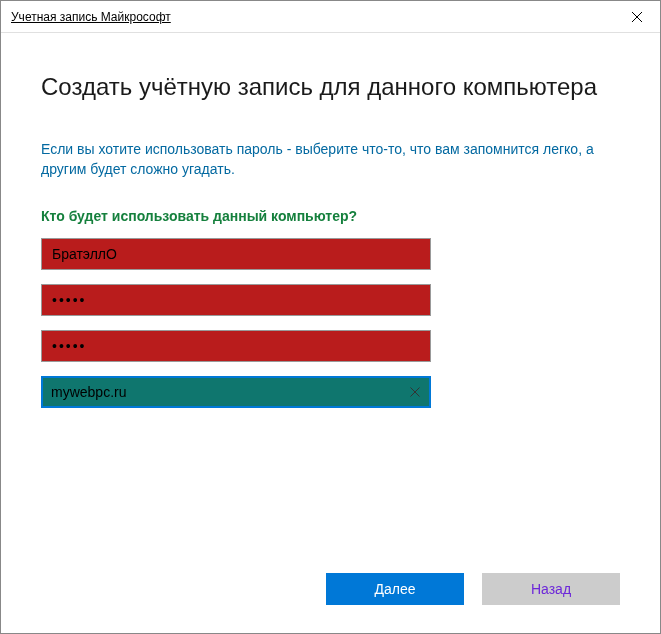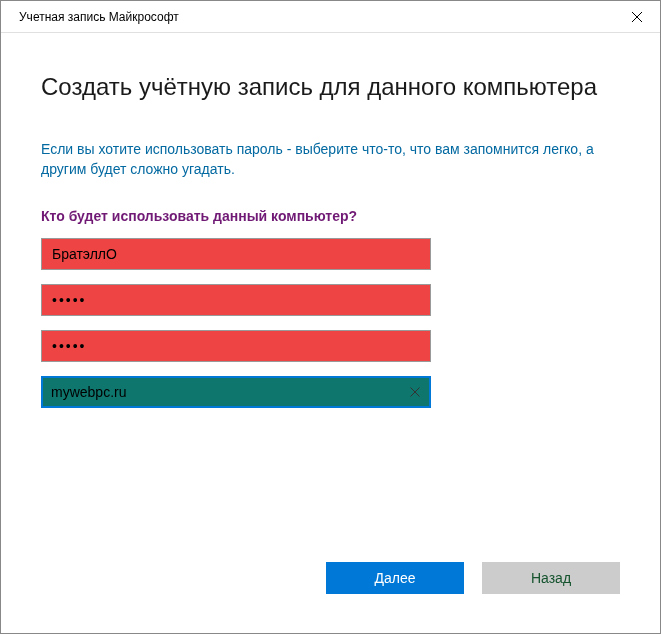--- a/index.html
+++ b/index.html
@@ -13,22 +13,23 @@
       height: 634px;
       background: #fff;
       position: relative;
       border: 1px solid #888;
     }
     .titlebar {
       display: flex;
       align-items: center;
       justify-content: space-between;
       height: 32px;
-      padding-left: 18px;
+      padding-left: 10px;
       border-bottom: 1px solid #e0e0e0;
+      text-decoration: underline;
     }
     .titlebar-title {
       font-size: 12px;
       color: #000;
     }
     .close-btn {
       width: 46px;
       height: 32px;
       display: flex;
       align-items: center;
@@ -52,32 +53,32 @@
     }
     .description {
       font-size: 14px;
       color: #0369a1;
       line-height: 1.45;
       margin-bottom: 28px;
     }
     .section-label {
       font-size: 14px;
       font-weight: 600;
-      color: #701a75;
+      color: #15803d;
       margin-bottom: 14px;
       margin-top: 6px;
     }
     .section-label.second {
       margin-top: 20px;
     }
     .text-input {
       width: 390px;
       height: 32px;
       border: 1px solid #999;
-      background: #ef4444;
+      background: #b91c1c;
       padding: 0 10px;
       font-size: 14px;
       color: #000;
       margin-bottom: 14px;
       outline: none;
       display: block;
     }
     .text-input.pw {
       letter-spacing: 2px;
       font-family: Arial, sans-serif;
@@ -109,39 +110,39 @@
       justify-content: center;
       cursor: pointer;
       color: #333;
     }
     .clear-x svg {
       width: 10px;
       height: 10px;
     }
     .footer {
       position: absolute;
-      bottom: 39px;
+      bottom: 28px;
       right: 40px;
       display: flex;
       gap: 18px;
     }
     .btn {
       width: 138px;
       height: 32px;
       border: none;
       font-size: 14px;
       cursor: pointer;
     }
     .btn-primary {
       background: #0078d7;
       color: #fff;
     }
     .btn-secondary {
       background: #cccccc;
-      color: #14532d;
+      color: #6d28d9;
     }
   </style>
 </head>
 <body>
 
 <div class="titlebar">
   <span class="titlebar-title">Учетная запись Майкрософт</span>
   <div class="close-btn">
     <svg viewBox="0 0 10 10">
       <line x1="0" y1="0" x2="10" y2="10" stroke="#000" stroke-width="1"></line>

